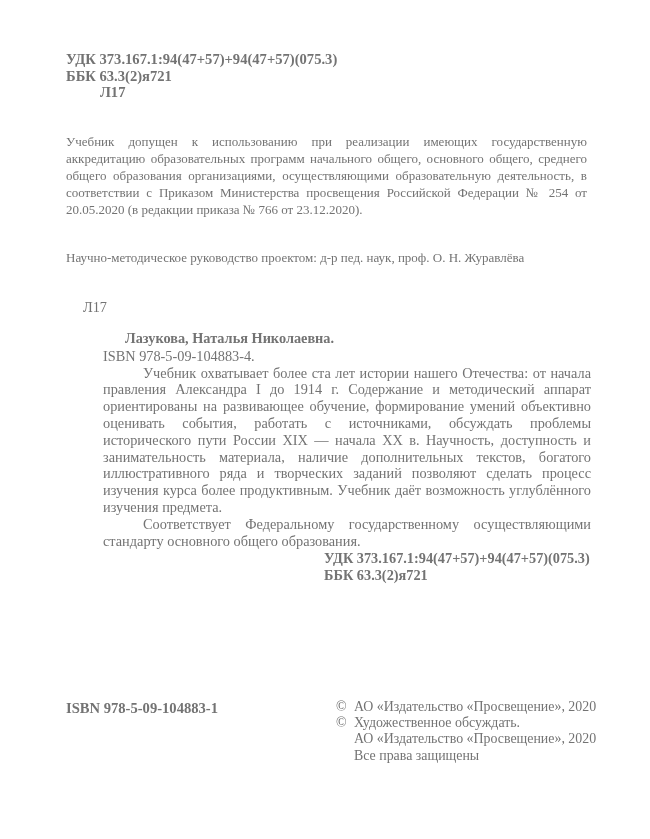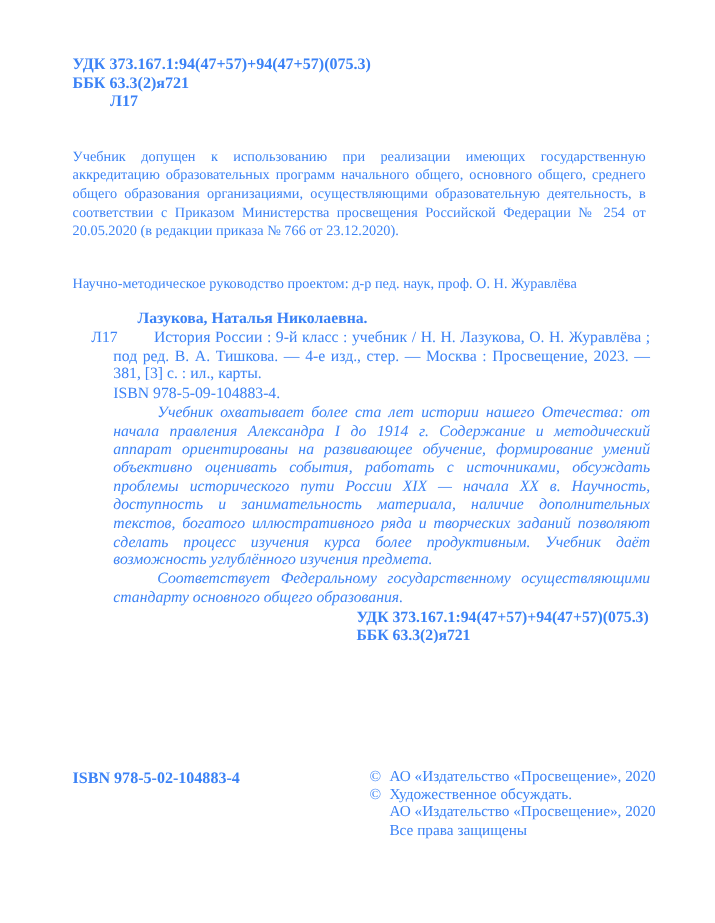--- a/index.html
+++ b/index.html
@@ -6,21 +6,21 @@
     margin: 0;
     padding: 0;
     background: #ffffff;
   }
   .page {
     position: relative;
     width: 650px;
     height: 839px;
     background: #ffffff;
     font-family: "Liberation Serif", "DejaVu Serif", serif;
-    color: #3b82f6;
+    color: #737373;
     overflow: hidden;
   }
   .txt {
     font-size: 13px;
     line-height: 17px;
   }
   
   .top-codes {
     position: absolute;
     left: 66px;
@@ -66,33 +66,33 @@
     line-height: 16.8px;
   }
   .card .author-sign {
     position: absolute;
     left: -20px;
     top: 17px;
   }
   .card .author-heading {
     font-weight: bold;
     margin-left: 22px;
+    margin-top: 48px;
   }
   .card .bib {
     text-align: justify;
     text-indent: 37px;
   }
   .card .isbn-line {
     margin-top: 1px;
   }
   .card .annotation,
   .card .standard-note {
     text-align: justify;
     text-indent: 40px;
-    font-style: italic;
   }
   .card .codes {
     font-weight: bold;
     margin-left: 221px;
     margin-top: 1px;
     white-space: nowrap;
   }
   
   .footer-isbn {
     position: absolute;
@@ -130,31 +130,30 @@
   </div>
 
   <p class="txt para-accred">Учебник допущен к использованию при реализации имеющих государственную аккредитацию образовательных программ начального общего, основного общего, среднего общего образования организациями, осуществляющими образовательную деятельность, в соответствии с Приказом Министерства просвещения Российской Федерации № 254 от 20.05.2020 (в редакции приказа № 766 от 23.12.2020).</p>
 
 
   <div class="txt project-lead">Научно-методическое руководство проектом: д-р пед. наук, проф. О. Н. Журавлёва</div>
 
   <div class="card">
     <div class="author-sign">Л17</div>
     <div class="author-heading">Лазукова, Наталья Николаевна.</div>
-    <div class="bib">История России : 9-й класс : учебник / Н. Н. Лазукова, О. Н. Журавлёва ; под ред. В. А. Тишкова. — 4-е изд., стер. — Москва : Просвещение, 2023. — 381, [3] с. : ил., карты.</div>
     <div class="isbn-line">ISBN 978-5-09-104883-4.</div>
     <div class="annotation">Учебник охватывает более ста лет истории нашего Отечества: от начала правления Александра I до 1914 г. Содержание и методический аппарат ориентированы на развивающее обучение, формирование умений объективно оценивать события, работать с источниками, обсуждать проблемы исторического пути России XIX — начала XX в. Научность, доступность и занимательность материала, наличие дополнительных текстов, богатого иллюстративного ряда и творческих заданий позволяют сделать процесс изучения курса более продуктивным. Учебник даёт возможность углублённого изучения предмета.</div>
     <div class="standard-note">Соответствует Федеральному государственному осуществляющими стандарту основного общего образования.</div>
     <div class="codes">
       <div>УДК 373.167.1:94(47+57)+94(47+57)(075.3)</div>
       <div>ББК 63.3(2)я721</div>
     </div>
   </div>
 
-  <div class="footer-isbn">ISBN 978-5-02-104883-4</div>
+  <div class="footer-isbn">ISBN 978-5-09-104883-1</div>
 
   <div class="footer-copy">
     <div class="copy-line">
       <span class="copy-sym">©</span>
       <span>АО «Издательство «Просвещение», 2020</span>
     </div>
     <div class="copy-line">
       <span class="copy-sym">©</span>
       <span>Художественное обсуждать.</span>
     </div>

